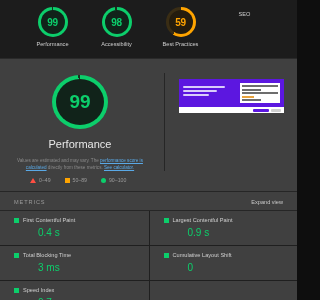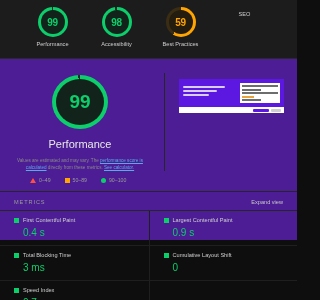--- a/index.html
+++ b/index.html
@@ -2,21 +2,21 @@
 <html><head>
 <meta charset="utf-8">
 <style>
   * { box-sizing: border-box; margin: 0; padding: 0; }
   html, body {
     width: 297px; height: 300px;
     background: #0e0e0e;
     font-family: "Liberation Sans", sans-serif;
     overflow: hidden;
   }
-  .page { width: 297px; height: 240px; background: #4c1d95; position: relative; }
+  .page { width: 297px; height: 300px; background: #404040; position: relative; }
 
   
   .summary {
     background: #1c1c1c;
     height: 59px;
     display: flex;
     align-items: flex-start;
     justify-content: center;
     gap: 12px;
     padding-top: 7px;
@@ -113,21 +113,21 @@
     border-top: 1px solid #262626;
   }
   .metric {
     padding: 6px 10px 7px 14px;
     border-bottom: 1px solid #1f1f1f;
   }
   .metric.rcol { border-left: 1px solid #1f1f1f; }
   .m-top { display: flex; align-items: center; gap: 4px; }
   .m-dot { width: 5px; height: 5px; background: #0cce6b; flex: none; }
   .m-name { font-size: 5.6px; color: #cfcfcf; }
-  .m-val { margin-top: 4px; margin-left: 9px; font-size: 10px; color: #0cce6b; }
+  .m-val { margin-top: 4px; margin-left: 24px; font-size: 10px; color: #0cce6b; }
   .empty-cell { border-left: 1px solid #1f1f1f; border-bottom: 1px solid #1f1f1f; }
 </style>
 </head>
 <body>
 
 <div class="page">
 
   <div class="summary">
     <div class="gauge">
       <div class="ring g-pass">

